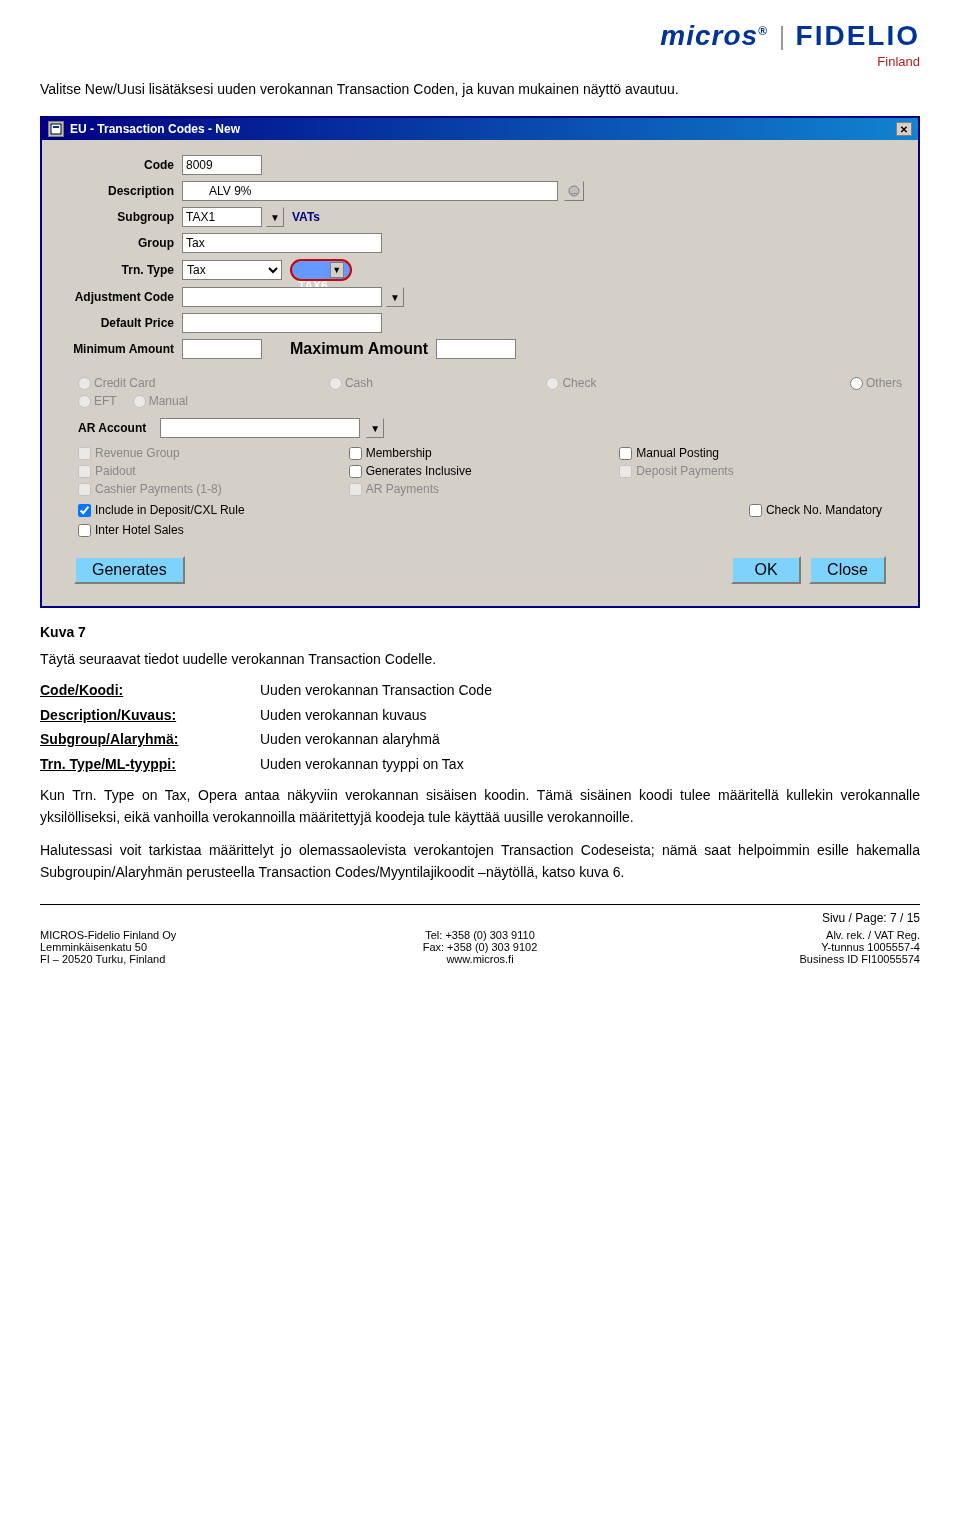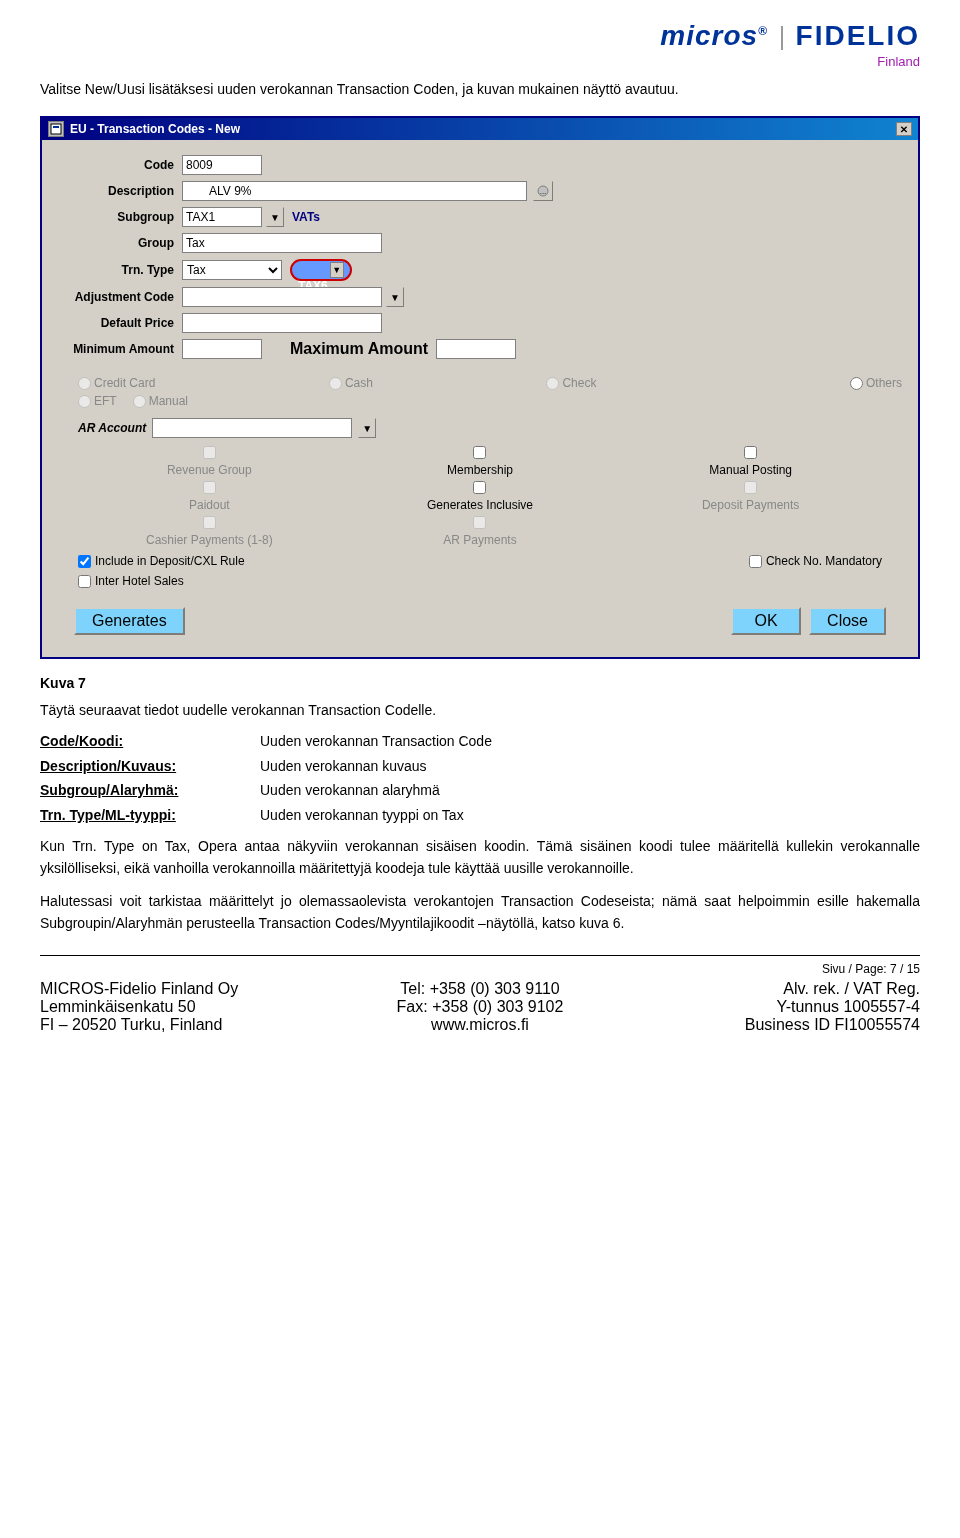--- a/index.html
+++ b/index.html
@@ -28,21 +28,21 @@
     }
     .logo-text {
       font-size: 28px;
       font-weight: bold;
       color: #003399;
       letter-spacing: 1px;
       text-align: right;
     }
     .logo-finland {
       font-size: 13px;
-      color: #a21caf;
+      color: #b91c1c;
       text-align: right;
       margin-top: 2px;
     }
 
     
     .intro-text {
       font-size: 14px;
       margin-bottom: 16px;
       line-height: 1.5;
     }
@@ -117,21 +117,21 @@
     }
     .input-field {
       background: #fff;
       border: 1px solid #808080;
       height: 20px;
       font-size: 12px;
       padding: 1px 3px;
     }
     .input-small { width: 80px; }
     .input-medium { width: 200px; }
-    .input-large { width: 345px; padding-left: 26px; }
+    .input-large { width: 376px; padding-left: 26px; }
 
     .subgroup-row {
       display: flex;
       align-items: center;
       gap: 4px;
     }
     .subgroup-input {
       width: 80px;
     }
     .dropdown-btn {
@@ -232,35 +232,34 @@
     }
 
     
     .ar-row {
       display: flex;
       align-items: center;
       gap: 6px;
       padding: 4px 0;
       padding-left: 20px;
     }
-    .ar-label { font-weight: bold; font-size: 12px; margin-right: 0; font-style: italic; }
+    .ar-label { font-weight: bold; font-size: 12px; margin-right: 8px; }
 
     
     .checkbox-grid {
       display: grid;
       grid-template-columns: 1fr 1fr 1fr;
       gap: 4px 8px;
       padding: 4px 20px;
     }
     .checkbox-item {
       display: flex;
       align-items: center;
       gap: 4px;
       font-size: 12px;
-      flex-direction: column;
     }
     .checkbox-item.disabled { color: #888; }
     .checkbox-item input[type="checkbox"] { margin: 0; }
 
     
     .checkbox-row {
       display: flex;
       align-items: center;
       gap: 20px;
       padding: 3px 20px;
@@ -330,21 +329,21 @@
 
     
     .footer-divider {
       border-top: 1px solid #000;
       margin-top: 20px;
       padding-top: 6px;
     }
     .footer-content {
       display: flex;
       justify-content: space-between;
-      font-size: 16px;
+      font-size: 11px;
     }
     .footer-col {
       flex: 1;
     }
     .footer-col.middle { text-align: center; }
     .footer-col.right { text-align: right; }
     .page-number {
       text-align: right;
       font-size: 12px;
       margin-bottom: 4px;

